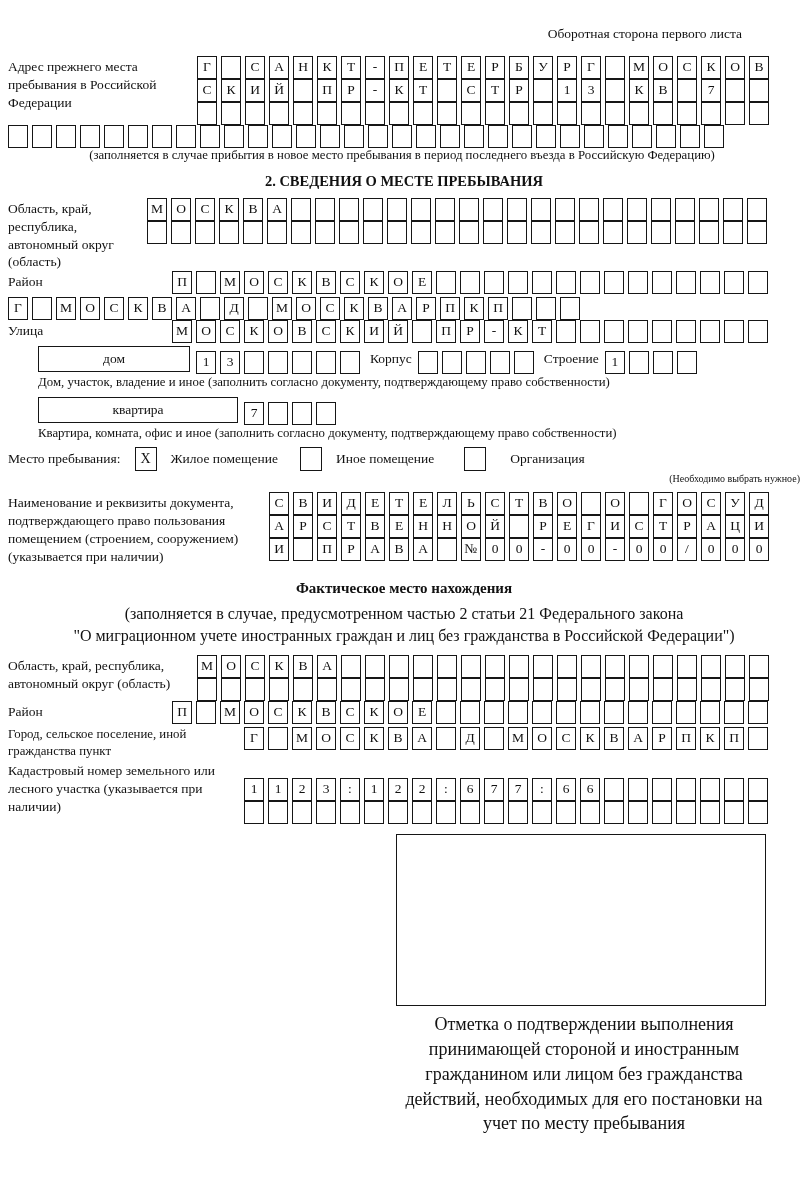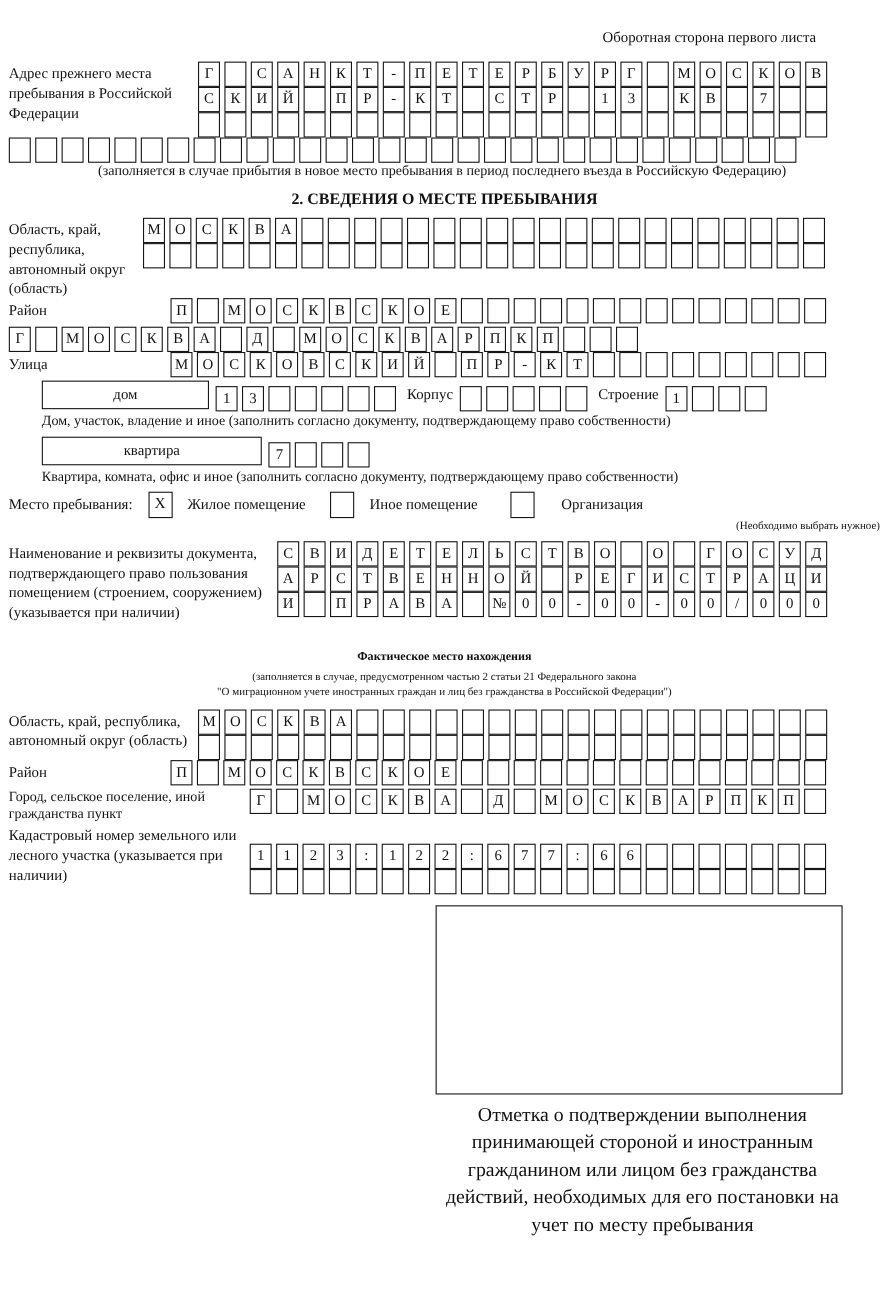--- a/index.html
+++ b/index.html
@@ -2,42 +2,42 @@
 <html><head>
 <meta charset="utf-8">
 <style>
   html,body{margin:0;padding:0;background:#fff;}
   body{
     width:800px;height:1180px;overflow:hidden;box-sizing:border-box;
     padding:6px 0 0 8px;
     font-family:"Liberation Serif", serif;color:#111;font-size:13px;
   }
   .hdr-note{ text-align:right; padding-right:58px; font-size:13.5px; margin-top:20px;}
-  .frow{display:flex;align-items:flex-start;}
+  .frow{display:flex;align-items:flex-start;gap:17px;}
   .lbl{font-size:13.5px;line-height:1.32;padding-top:2px;box-sizing:border-box;padding-right:6px;}
   .lbl-prev{width:172px;}
   .lbl-oblast{width:122px;}
   .lbl-raion{width:147px;}
   .lbl-gorod{width:172px;font-size:13px;}
   .lbl-ulitsa{width:147px;}
   .lbl-doc{width:244px;}
   .lbl-fact-oblast{width:172px;}
   .lbl-fact-gorod{width:219px;font-size:12.8px;}
   .lbl-kadastr{width:219px;}
   .cellrow{white-space:nowrap;height:16px;margin-bottom:7px;}
   .cell{
     display:inline-block;box-sizing:border-box;width:20px;height:23px;
     border:1.5px solid #161616;margin-right:4px;text-align:center;
     font-size:13.5px;line-height:20px;vertical-align:top;
   }
   .caption{font-size:12.8px;margin:2px 4px 6px 30px;}
   .center{text-align:center;}
   .sec-title{font-weight:bold;font-size:14.5px;text-align:center;margin:10px 0 8px 0;}
-  .sub-title{font-weight:bold;font-size:11px;text-align:center;margin:25px 0 6px 0;}
-  .sub-cap{font-size:10px;text-align:center;line-height:1.4;margin-bottom:8px;}
+  .sub-title{font-weight:bold;font-size:15px;text-align:center;margin:14px 0 6px 0;}
+  .sub-cap{font-size:16px;text-align:center;line-height:1.4;margin-bottom:8px;}
   .namedbox{
     display:inline-block;box-sizing:border-box;border:1.5px solid #161616;
     height:26px;line-height:23px;text-align:center;font-size:13.5px;vertical-align:top;
   }
   .dom-row{display:flex;align-items:center;margin:2px 0 2px 30px;height:28px;}
   .inline-lbl{font-size:13.5px;margin:0 6px;}
   .chk-row{display:flex;align-items:center;margin:6px 0 2px 0;font-size:13.5px;}
   .chk{
     display:inline-block;box-sizing:border-box;width:22px;height:24px;
     border:1.5px solid #161616;text-align:center;line-height:21px;font-size:14px;

